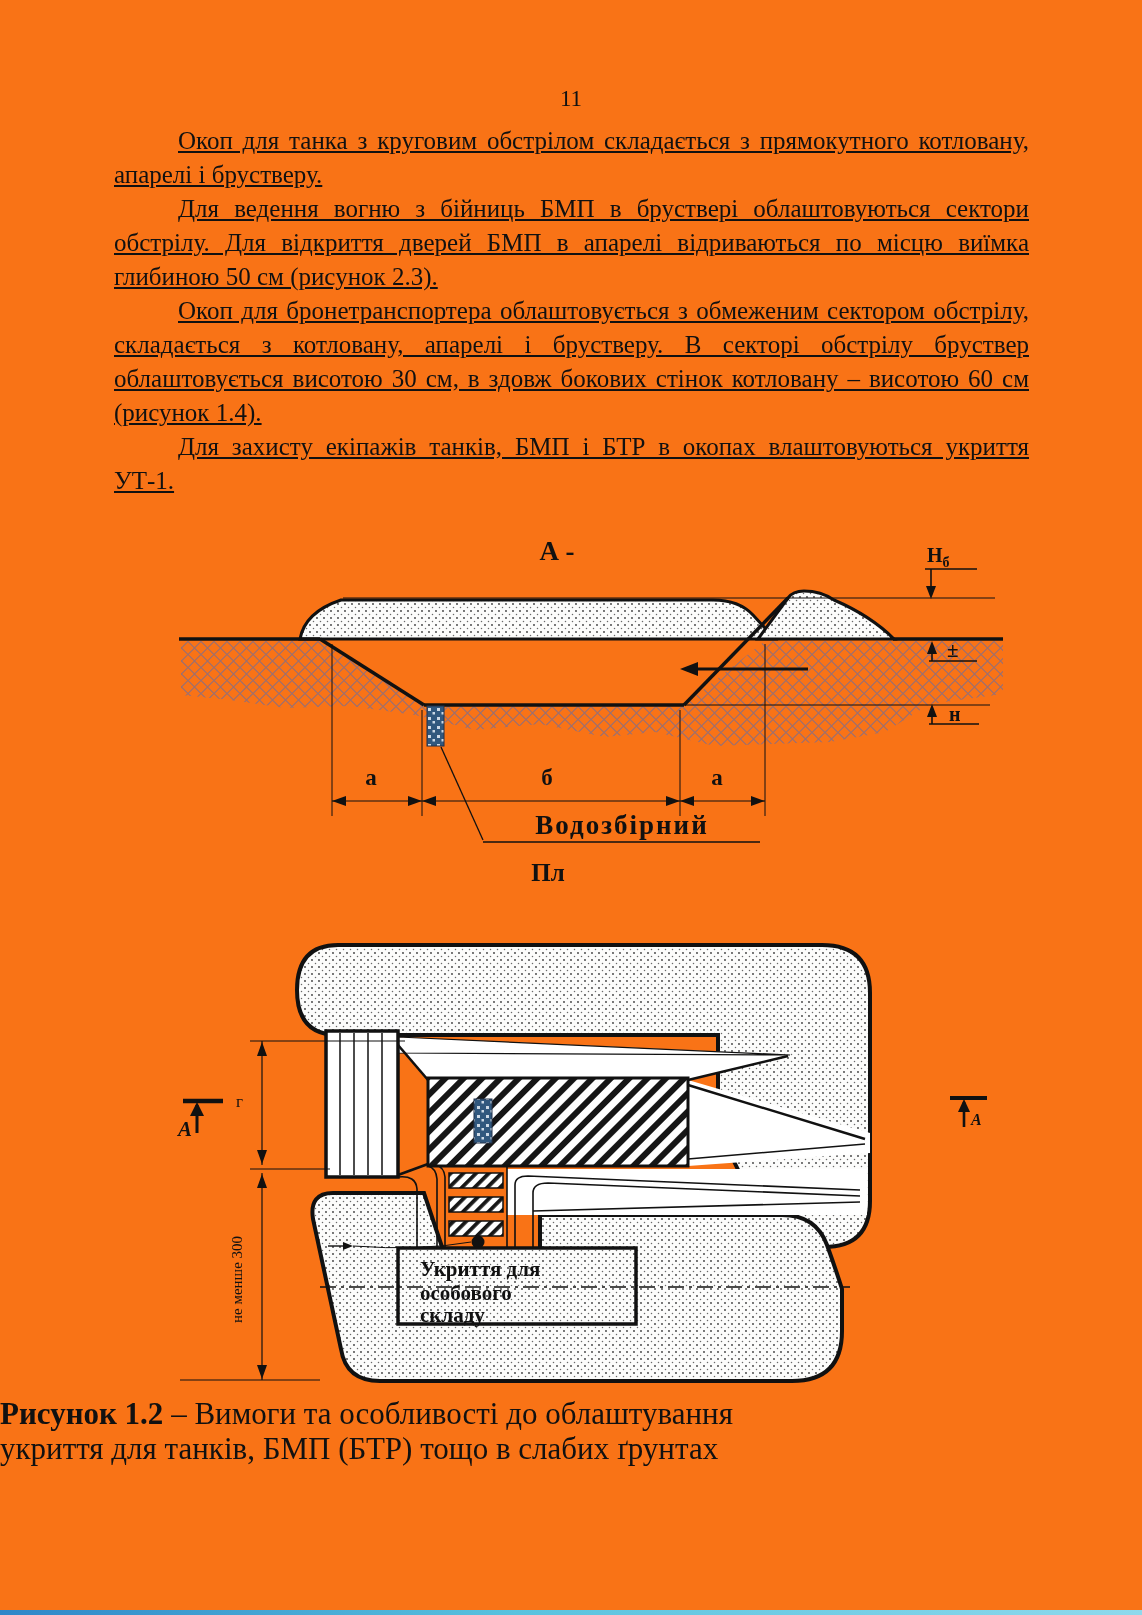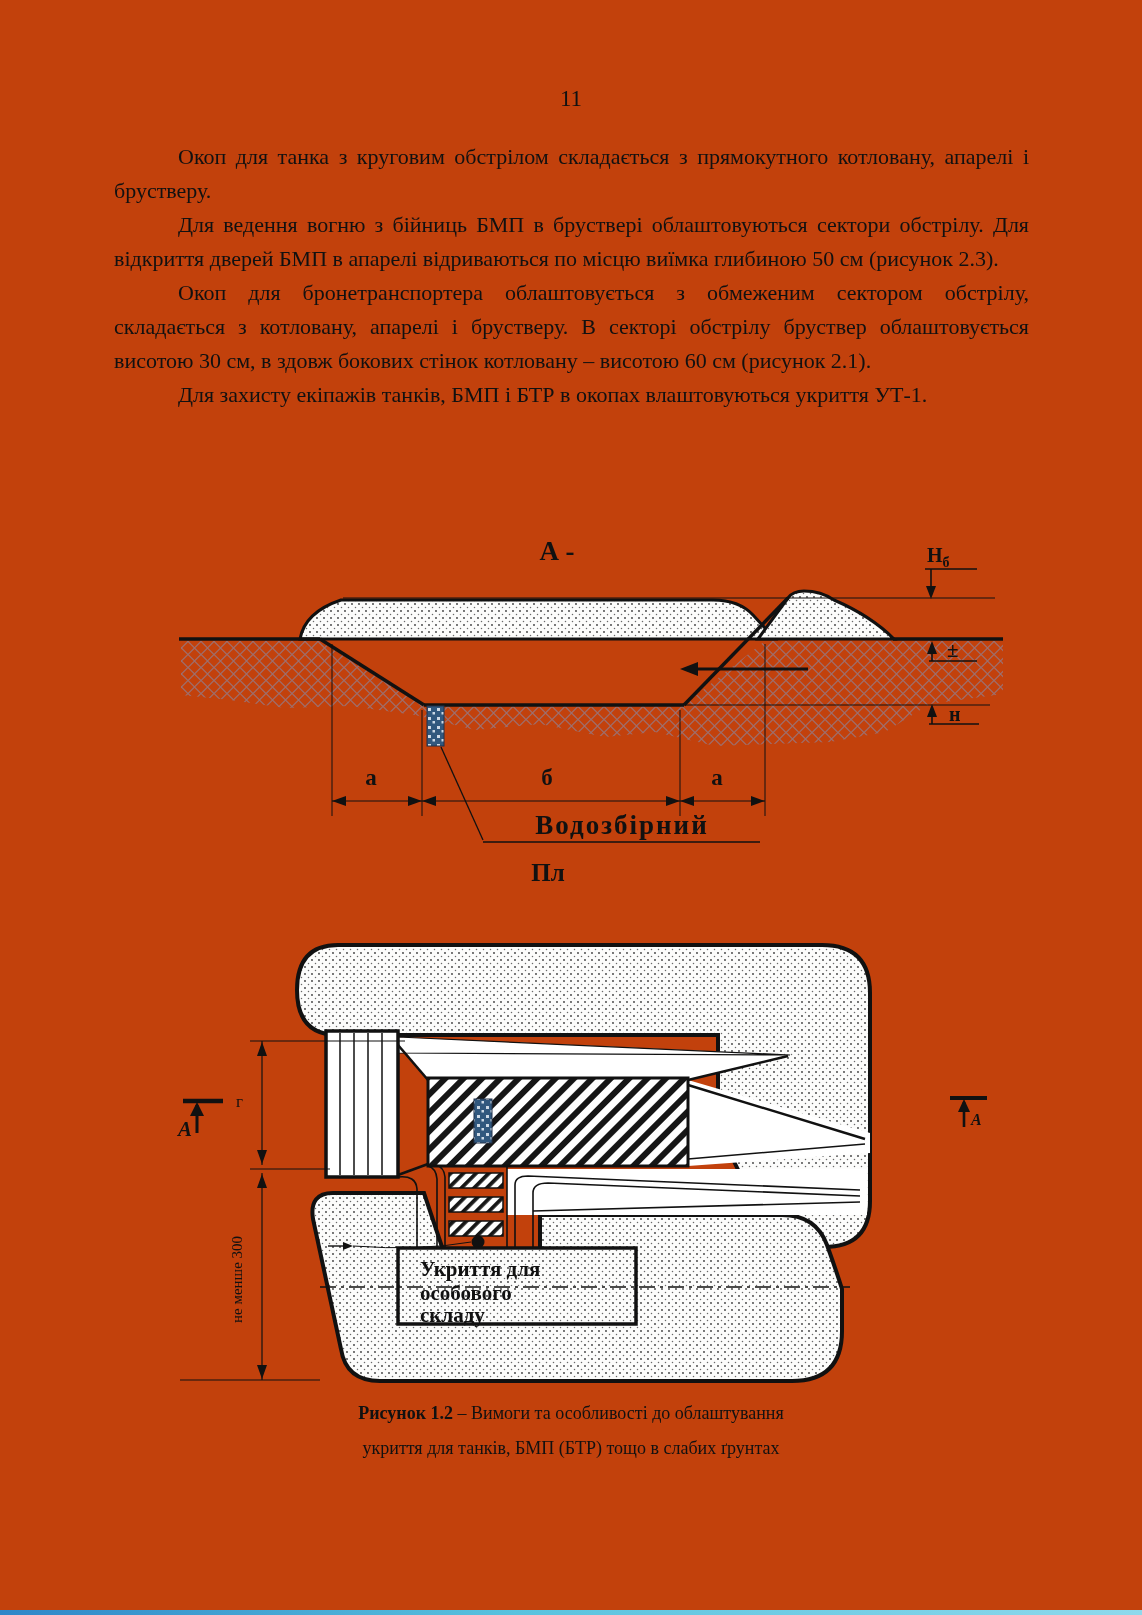--- a/index.html
+++ b/index.html
@@ -1,54 +1,54 @@
 <!DOCTYPE html>
 <html><head>
 <meta charset="utf-8">
 <style>
   html,body{margin:0;padding:0;background:#e8e8e8;}
   #page{
-    position:relative;width:1142px;height:1615px;background:#c2410c;
+    position:relative;width:1142px;height:1615px;background:#f97316;
     font-family:"Liberation Serif","DejaVu Serif",serif;color:#111;
     overflow:hidden;margin:0 auto;
   }
   #page-number{
     position:absolute;top:86px;left:0;width:100%;text-align:center;
     font-size:23px;
   }
   #text-block{
-    position:absolute;top:140px;left:114px;width:915px;
-    font-size:22px;line-height:34px;text-align:justify;
+    position:absolute;top:124px;left:114px;width:915px;
+    font-size:25px;line-height:34px;text-align:justify;text-decoration:underline;
   }
   #text-block p{margin:0;text-indent:64px;}
   .fig{position:absolute;}
   #fig1{top:518px;left:175px;}
   #fig2{top:853px;left:170px;}
   #caption{
-    position:absolute;top:1396px;left:0;width:1142px;text-align:center;
-    font-size:18px;line-height:35px;
+    position:absolute;top:1396px;left:0;width:1142px;
+    font-size:31px;line-height:35px;
   }
   #caption .b{font-weight:bold;}
   #bottom-bar{
     position:absolute;left:0;bottom:0;width:100%;height:5px;
     background:linear-gradient(90deg,#2f86c8,#59c2de 45%,#8fd9ec);
   }
   svg text{font-family:"Liberation Serif","DejaVu Serif",serif;fill:#111;}
 </style>
 </head>
 <body>
 
 <div id="page">
 
   <div id="page-number">11</div>
 
   <div id="text-block">
     <p>Окоп для танка з круговим обстрілом складається з прямокутного котловану, апарелі і брустверу.</p>
     <p>Для ведення вогню з бійниць БМП в бруствері облаштовуються сектори обстрілу. Для відкриття дверей БМП в апарелі відриваються по місцю виїмка глибиною 50 см (рисунок 2.3).</p>
-    <p>Окоп для бронетранспортера облаштовується з обмеженим сектором обстрілу, складається з котловану, апарелі і брустверу. В секторі обстрілу бруствер облаштовується висотою 30 см, в здовж бокових стінок котловану – висотою 60 см (рисунок 2.1).</p>
+    <p>Окоп для бронетранспортера облаштовується з обмеженим сектором обстрілу, складається з котловану, апарелі і брустверу. В секторі обстрілу бруствер облаштовується висотою 30 см, в здовж бокових стінок котловану – висотою 60 см (рисунок 1.4).</p>
     <p>Для захисту екіпажів танків, БМП і БТР в окопах влаштовуються укриття УТ-1.</p>
   </div>
 
   <svg id="fig1" class="fig" width="830" height="340" viewBox="0 0 830 340">
     <defs>
       <pattern id="soil" width="13" height="13" patternUnits="userSpaceOnUse">
         <path d="M0,6.5 L6.5,0 L13,6.5 L6.5,13 Z" fill="none" stroke="#9c6f6f" stroke-width="1.1"></path>
       </pattern>
       <pattern id="dots" width="7" height="7" patternUnits="userSpaceOnUse">
         <rect width="7" height="7" fill="#fcfcfb"></rect>

